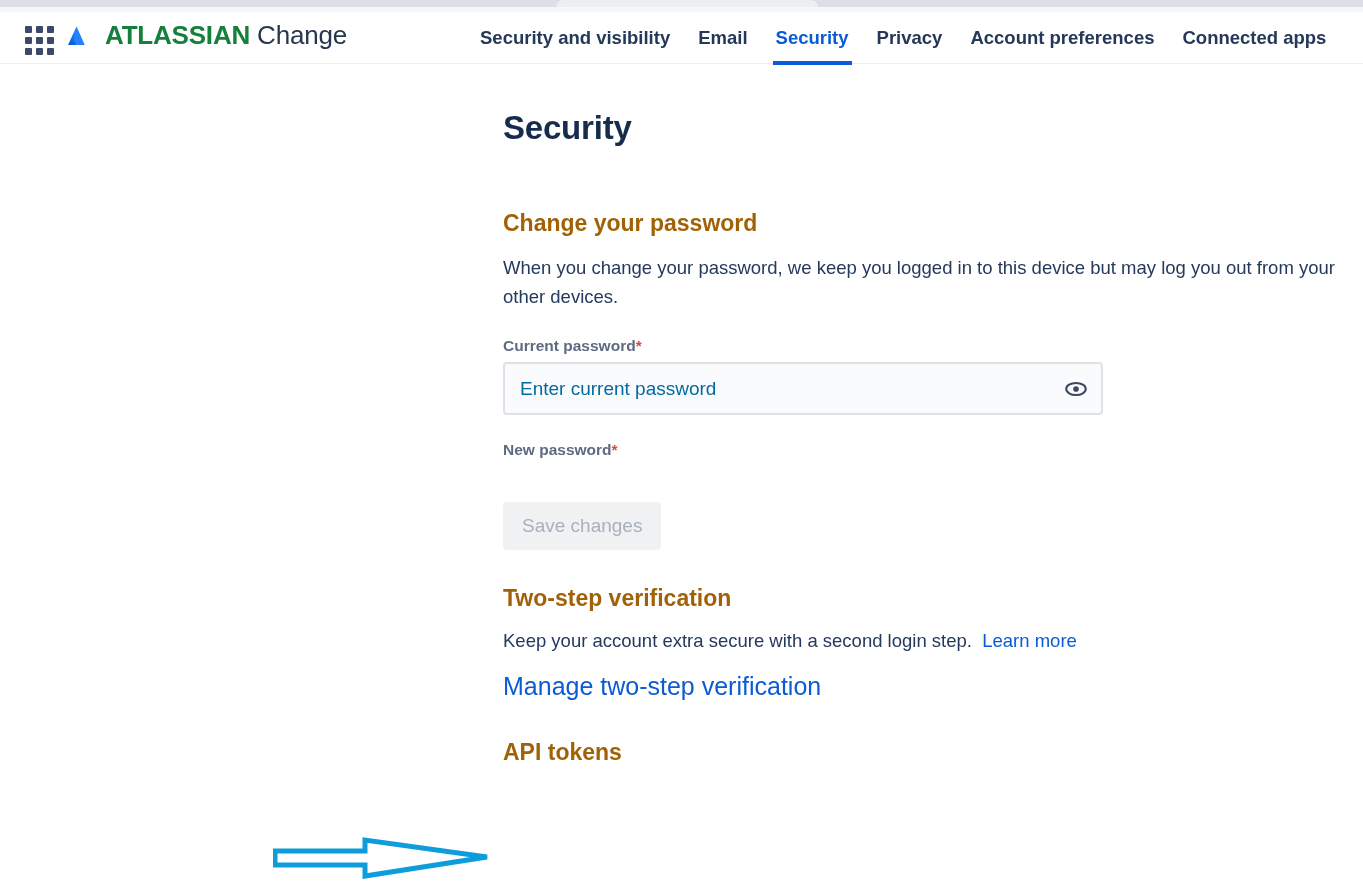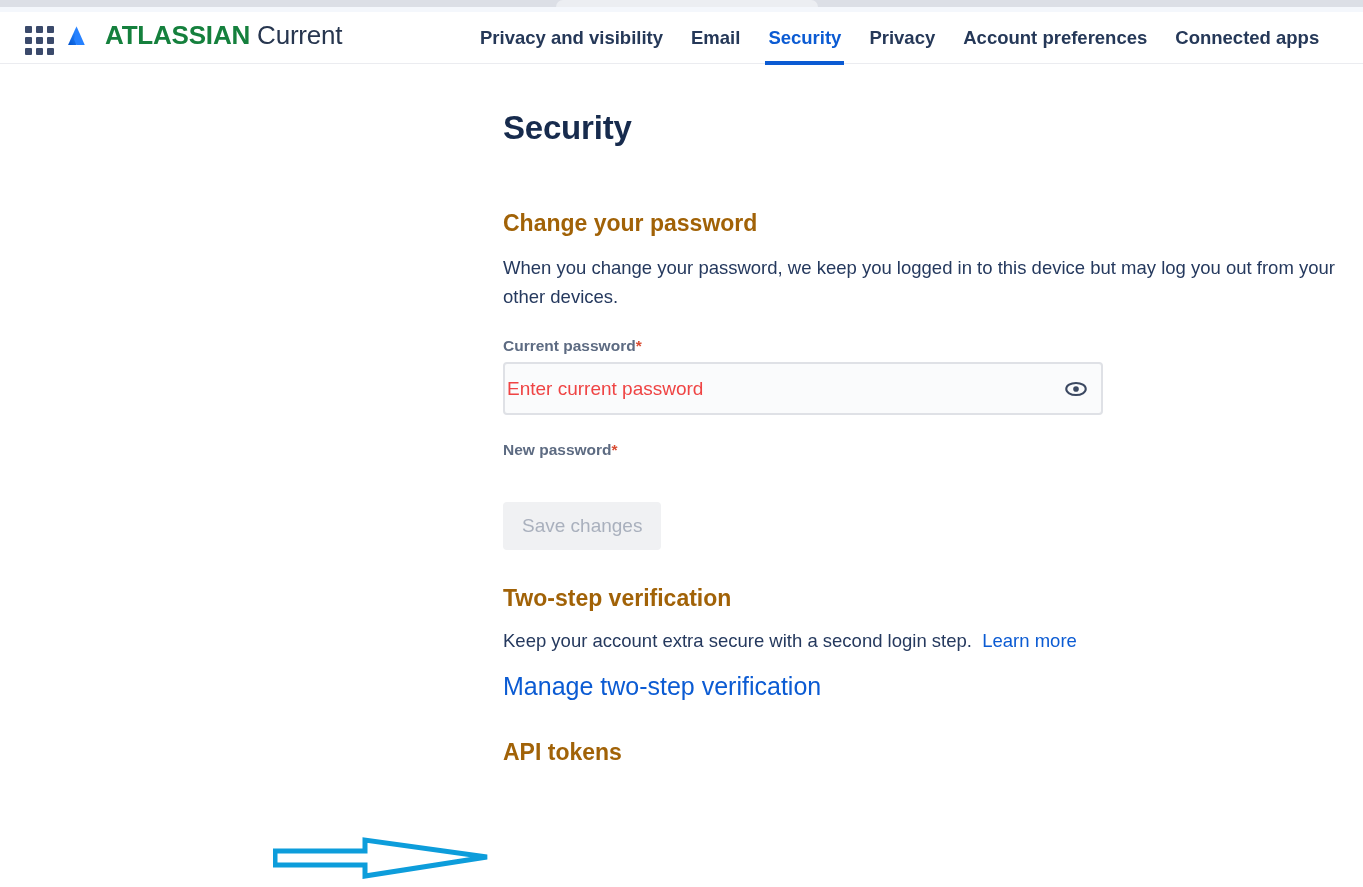--- a/index.html
+++ b/index.html
@@ -181,23 +181,23 @@
     height: 53px;
     background: #fafbfc;
     border: 2px solid #dfe1e6;
     border-radius: 4px;
     box-sizing: border-box;
     display: flex;
     align-items: center;
     cursor: text;
   }
   .input-wrap .ph {
-    padding-left: 2px;
+    padding-left: 15px;
     font-size: 19px;
-    color: #ef4444;
+    color: #0369a1;
     pointer-events: none;
   }
   .eye-btn {
     position: absolute;
     right: 11px;
     top: 50%;
     transform: translateY(-50%);
     width: 28px;
     height: 28px;
     display: flex;
@@ -272,26 +272,26 @@
       <defs>
         <linearGradient id="atlGrad" x1="0" y1="1" x2="0.55" y2="0.2">
           <stop offset="0%" stop-color="#0052CC"></stop>
           <stop offset="100%" stop-color="#2684FF"></stop>
         </linearGradient>
       </defs>
       <path d="M11.0 6.0 L2.2 25.6 L10.6 25.6 L13.3 19.4 Z" fill="url(#atlGrad)"></path>
       <path d="M11.2 5.6 L20.0 25.6 L11.0 25.6 L8.6 19.8 Z" fill="#2681FF"></path>
     </svg>
     <span class="brand-text">
-      <span class="b1">ATLASSIAN</span><span>&nbsp;</span><span class="b2">Current</span>
+      <span class="b1">ATLASSIAN</span><span>&nbsp;</span><span class="b2">Change</span>
     </span>
   </div>
 
   <nav class="tabs">
-    <div class="tab">Privacy and visibility</div>
+    <div class="tab">Security and visibility</div>
     <div class="tab">Email</div>
     <div class="tab active">Security</div>
     <div class="tab">Privacy</div>
     <div class="tab">Account preferences</div>
     <div class="tab">Connected apps</div>
   </nav>
 </div>
 
 <main class="content">
 

